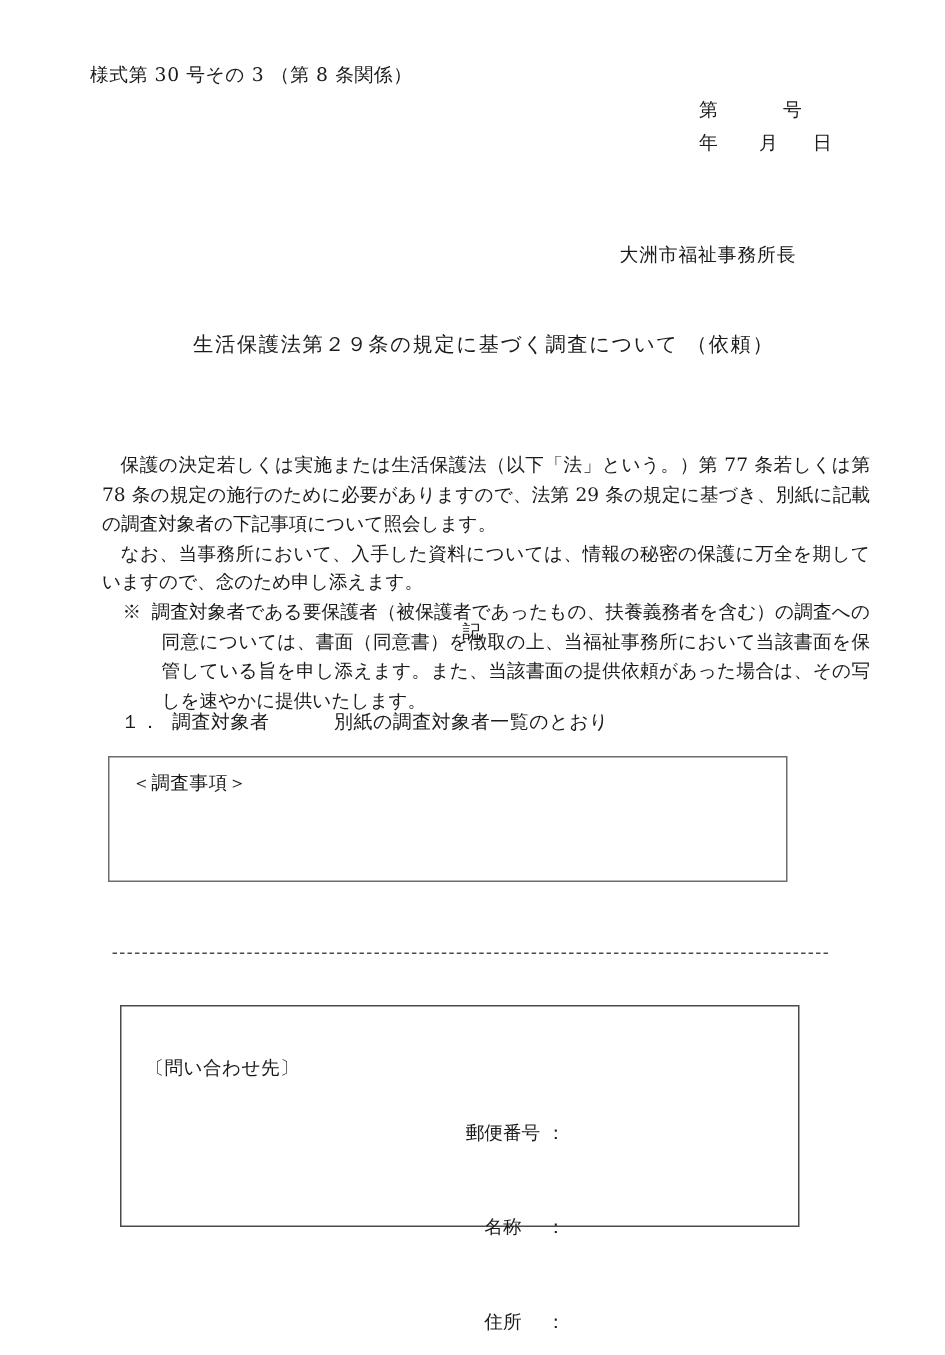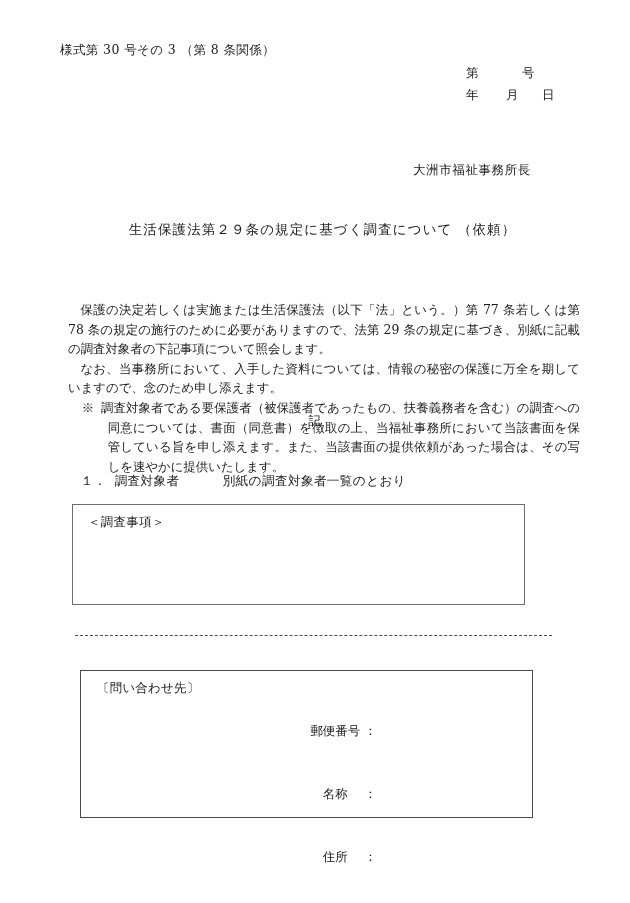--- a/index.html
+++ b/index.html
@@ -116,21 +116,21 @@
   .item .item-no    { display: inline-block; width: 34px; }
   .item .item-label { display: inline-block; width: 108px; margin-top: 16px; }
   .item .item-value { display: inline-block; }
 
   
   .survey-box {
     position: absolute;
     left: 72px;
     top: 504px;
     width: 453px;
-    height: 101px;
+    height: 84px;
     border: 1px solid #6d6d6d;
     box-sizing: border-box;
     background: #ffffff;
     text-align: center;
   }
   .survey-box .box-heading {
     position: absolute;
     left: 15px;
     top: 9px;
     font-size: 12.4px;
@@ -158,20 +158,21 @@
     border: 1px solid #4a4a4a;
     box-sizing: border-box;
     background: #ffffff;
     padding: 9px 0 0 16px;
   }
   .contact-heading {
     font-size: 12.4px;
     letter-spacing: 0.3px;
     white-space: nowrap;
     margin-bottom: 2px;
+    margin-top: 24px;
   }
   .contact-list {
     list-style: none;
     margin: 0;
     padding: 0 0 0 22px;
   }
   .contact-list li {
     font-size: 12.4px;
     line-height: 21px;
     white-space: pre;

